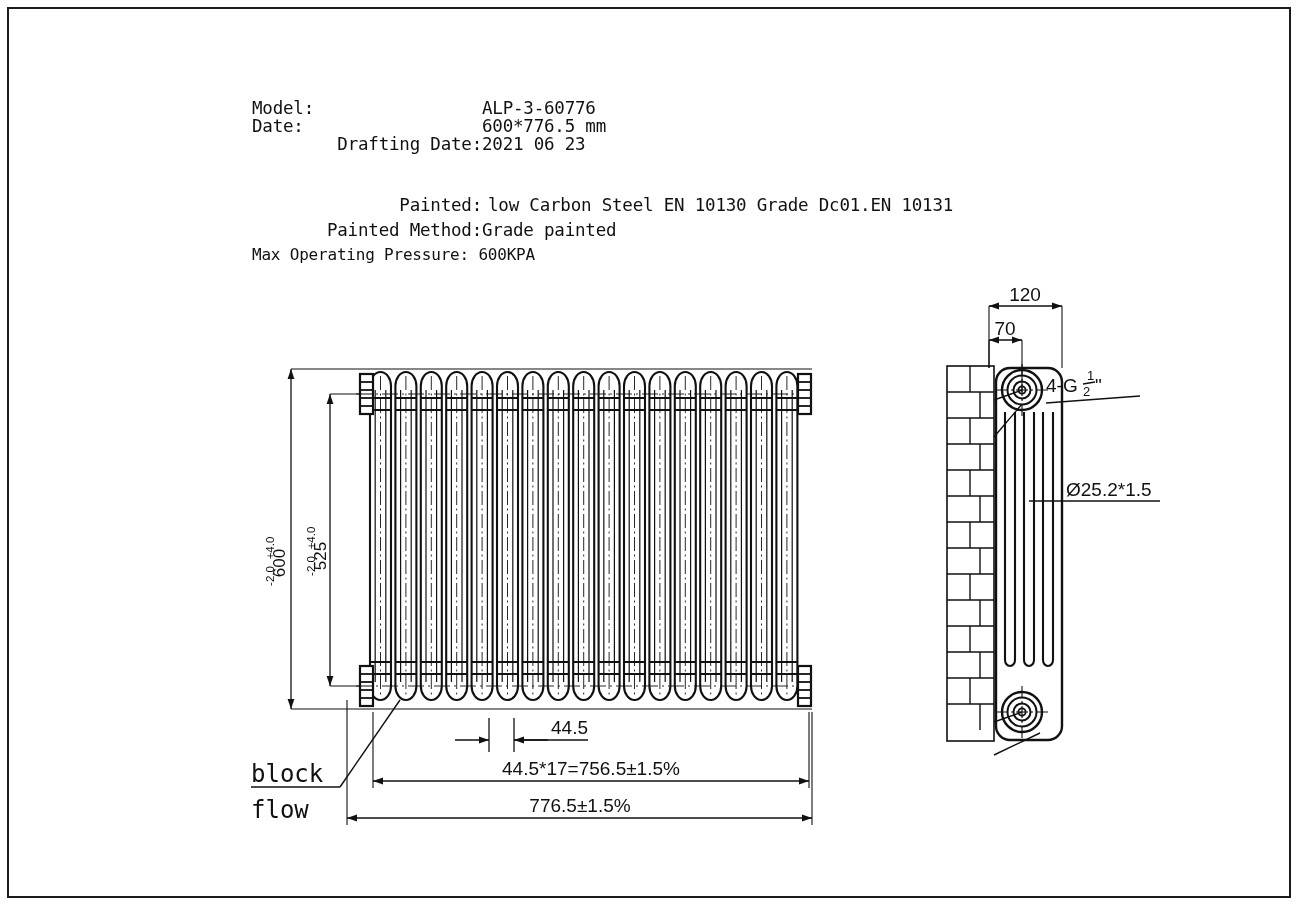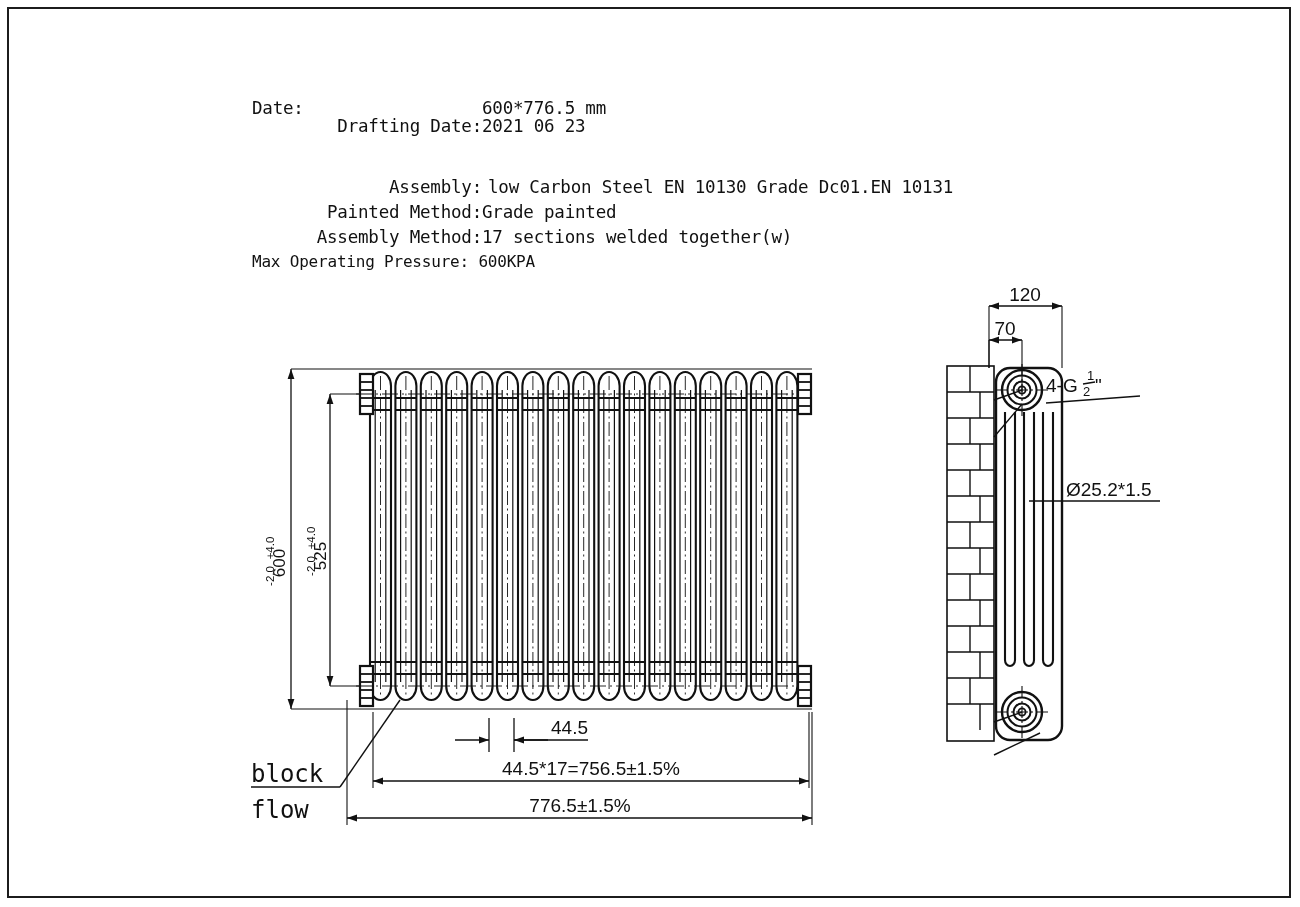--- a/index.html
+++ b/index.html
@@ -95,38 +95,38 @@
 </style>
 </head>
 <body>
 
 <div id="page">
 
   <div id="frame"></div>
 
   <div class="spec-table">
     <div class="spec-row tight">
+      <div class="spec-label">Model:</div>
+      <div class="spec-value">ALP-3-60776</div>
+    </div>
+    <div class="spec-row tight">
       <div class="spec-label">Date:</div>
       <div class="spec-value">600*776.5 mm</div>
     </div>
     <div class="spec-row wide">
       <div class="spec-label">Drafting Date:</div>
       <div class="spec-value">2021 06 23</div>
     </div>
     <div class="spec-row wide">
-      <div class="spec-label">Assembly:</div>
+      <div class="spec-label">Painted:</div>
       <div class="spec-value indented">low Carbon Steel  EN 10130 Grade Dc01.EN 10131</div>
     </div>
     <div class="spec-row wide">
       <div class="spec-label">Painted Method:</div>
       <div class="spec-value">Grade painted</div>
-    </div>
-    <div class="spec-row wide">
-      <div class="spec-label">Assembly Method:</div>
-      <div class="spec-value">17 sections welded together(w)</div>
     </div>
     <div class="spec-single">Max Operating Pressure: 600KPA</div>
   </div>
 
   <svg id="drawing" viewBox="0 0 1300 907">
     <defs>
       <marker id="arrowEnd" markerWidth="11" markerHeight="8" refX="10" refY="4" orient="auto" markerUnits="userSpaceOnUse">
         <path d="M0,0.6 L10,4 L0,7.4 z" fill="#111111"></path>
       </marker>
       <marker id="arrowStart" markerWidth="11" markerHeight="8" refX="1" refY="4" orient="auto" markerUnits="userSpaceOnUse">

